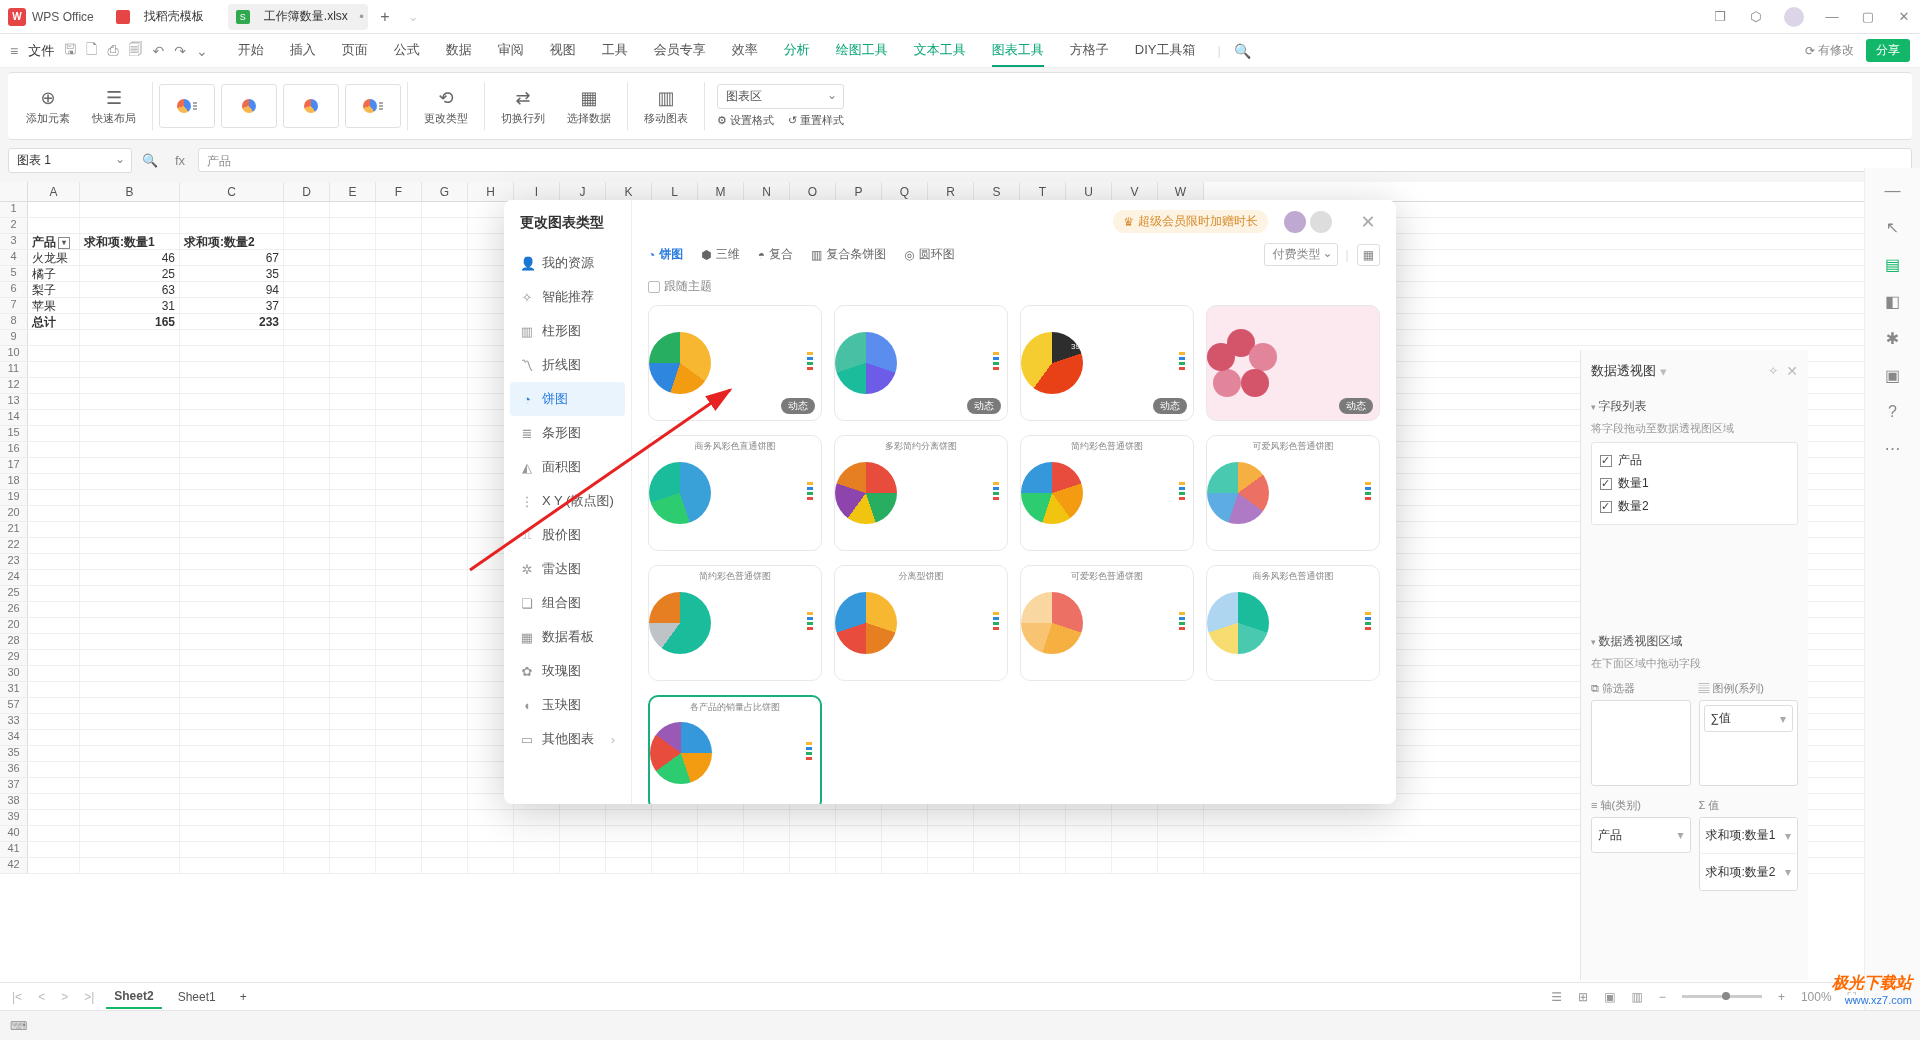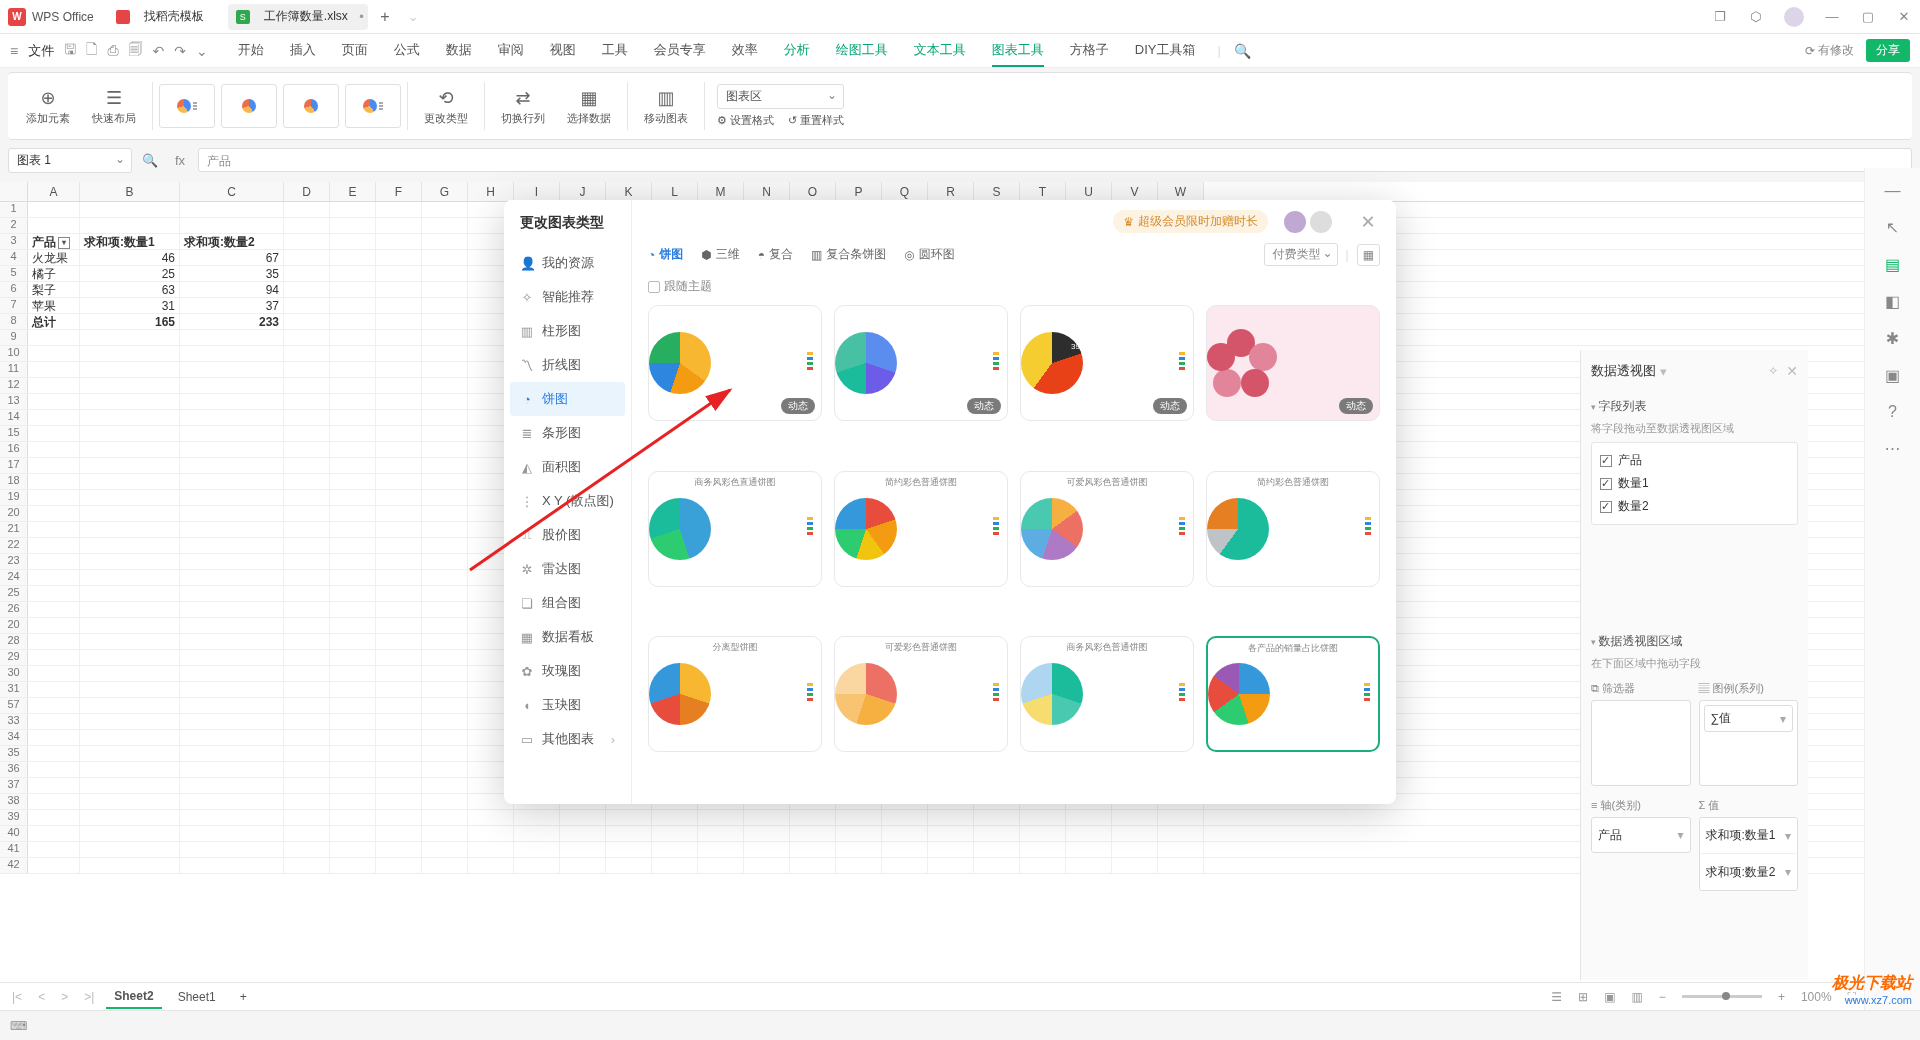--- a/index.html
+++ b/index.html
@@ -1645,20 +1645,30 @@
           <div class="pie-big" style="background: conic-gradient(rgb(58, 160, 216) 0deg, rgb(58, 160, 216) 45%, rgb(46, 204, 113) 45%, rgb(46, 204, 113) 70%, rgb(26, 188, 156) 70%, rgb(26, 188, 156) 100%);"></div>
           <div class="legend-mini">
             <i style="background: rgb(247, 183, 49);"></i>
             <i style="background: rgb(46, 134, 222);"></i>
             <i style="background: rgb(39, 174, 96);"></i>
             <i style="background: rgb(231, 76, 60);"></i>
           </div>
           <div class="title-mini">商务风彩色直通饼图</div>
         </div>
         <div class="thumb">
+          <div class="pie-big" style="background: conic-gradient(rgb(231, 76, 60) 0deg, rgb(231, 76, 60) 25%, rgb(39, 174, 96) 25%, rgb(39, 174, 96) 45%, rgb(241, 196, 15) 45%, rgb(241, 196, 15) 60%, rgb(142, 68, 173) 60%, rgb(142, 68, 173) 80%, rgb(230, 126, 34) 80%, rgb(230, 126, 34) 100%);"></div>
+          <div class="legend-mini">
+            <i style="background: rgb(247, 183, 49);"></i>
+            <i style="background: rgb(46, 134, 222);"></i>
+            <i style="background: rgb(39, 174, 96);"></i>
+            <i style="background: rgb(231, 76, 60);"></i>
+          </div>
+          <div class="title-mini">多彩简约分离饼图</div>
+        </div>
+        <div class="thumb">
           <div class="pie-big" style="background: conic-gradient(rgb(231, 76, 60) 0deg, rgb(231, 76, 60) 20%, rgb(243, 156, 18) 20%, rgb(243, 156, 18) 40%, rgb(241, 196, 15) 40%, rgb(241, 196, 15) 55%, rgb(46, 204, 113) 55%, rgb(46, 204, 113) 75%, rgb(52, 152, 219) 75%, rgb(52, 152, 219) 100%);"></div>
           <div class="legend-mini">
             <i style="background: rgb(247, 183, 49);"></i>
             <i style="background: rgb(46, 134, 222);"></i>
             <i style="background: rgb(39, 174, 96);"></i>
             <i style="background: rgb(231, 76, 60);"></i>
           </div>
           <div class="title-mini">简约彩色普通饼图</div>
         </div>
         <div class="thumb">

